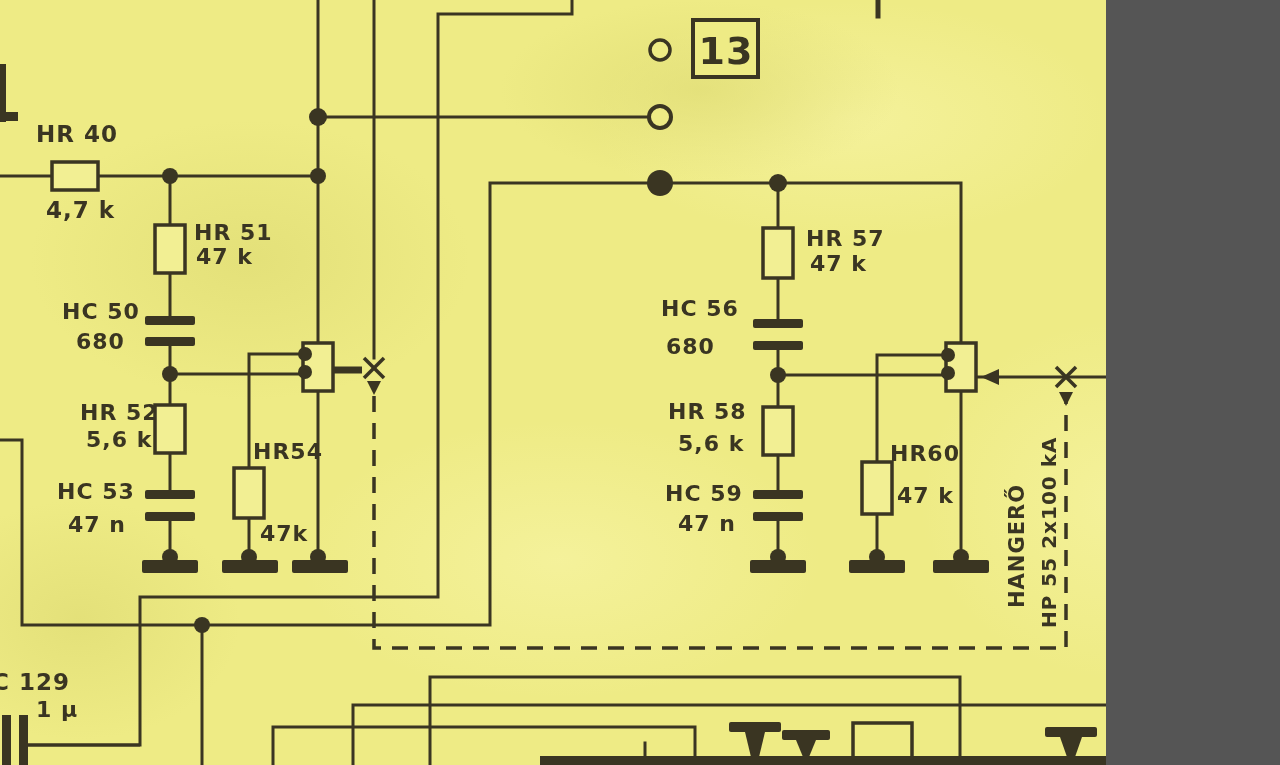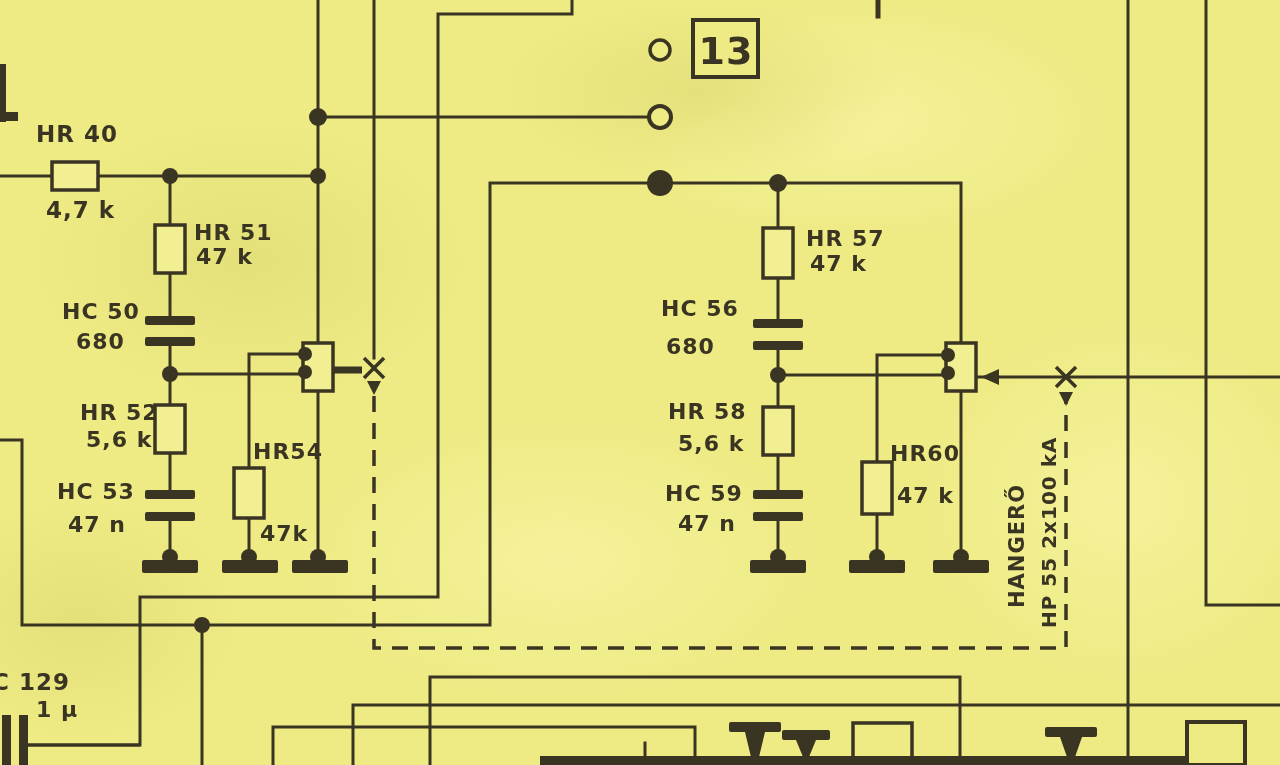--- a/index.html
+++ b/index.html
@@ -1,19 +1,19 @@
 <!DOCTYPE html>
 <html><head>
 <meta charset="utf-8">
 <title>Schematic</title>
 <style>
   html,body{margin:0;padding:0;background:#555;}
   #canvas{
     position:relative;
-    width:1280px;height:765px;
+    width:1106px;height:765px;
     overflow:hidden;
     background:#eeeb85;
     font-family:"DejaVu Sans", sans-serif;
     text-decoration:underline;
   }
   svg{display:block;}
   text{
     font-family:"DejaVu Sans", sans-serif;
     font-weight:bold;
     fill:#3a3522;

